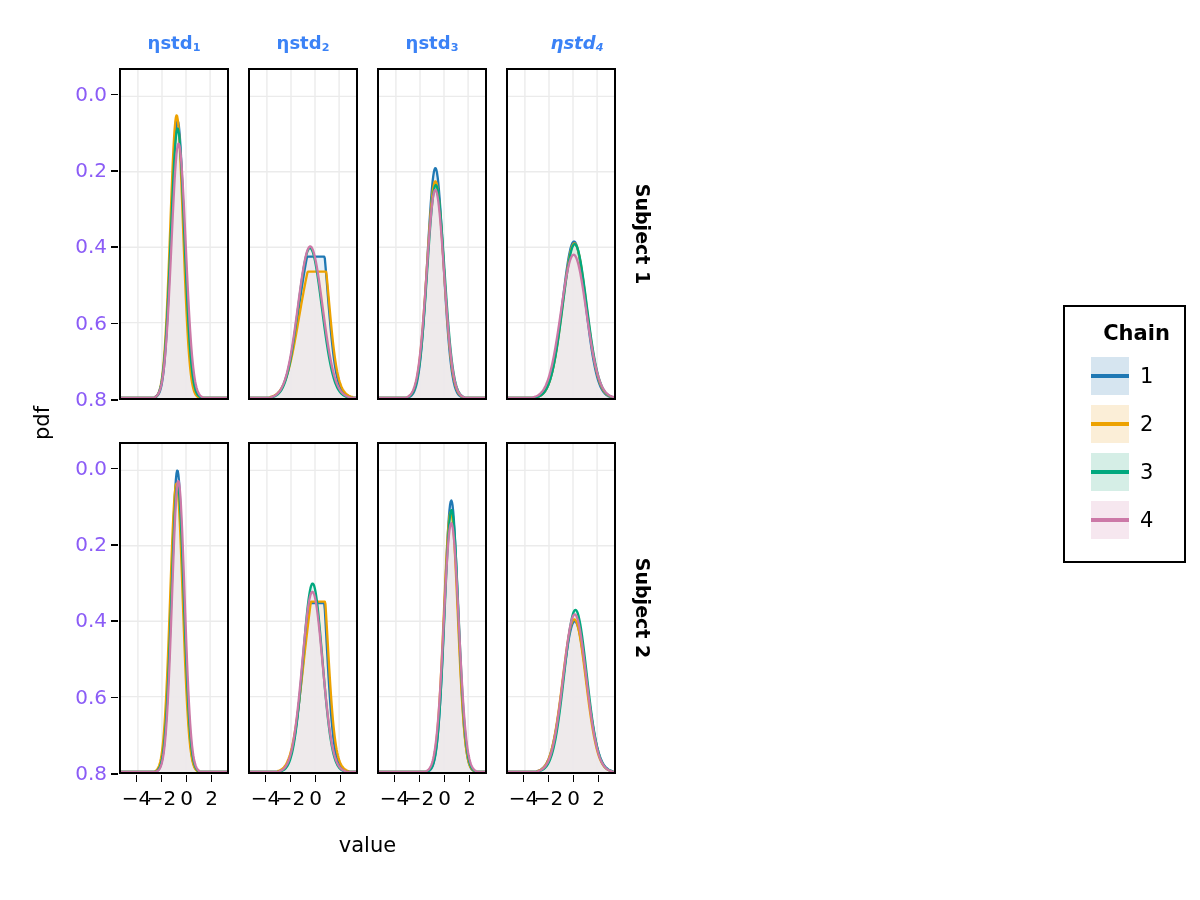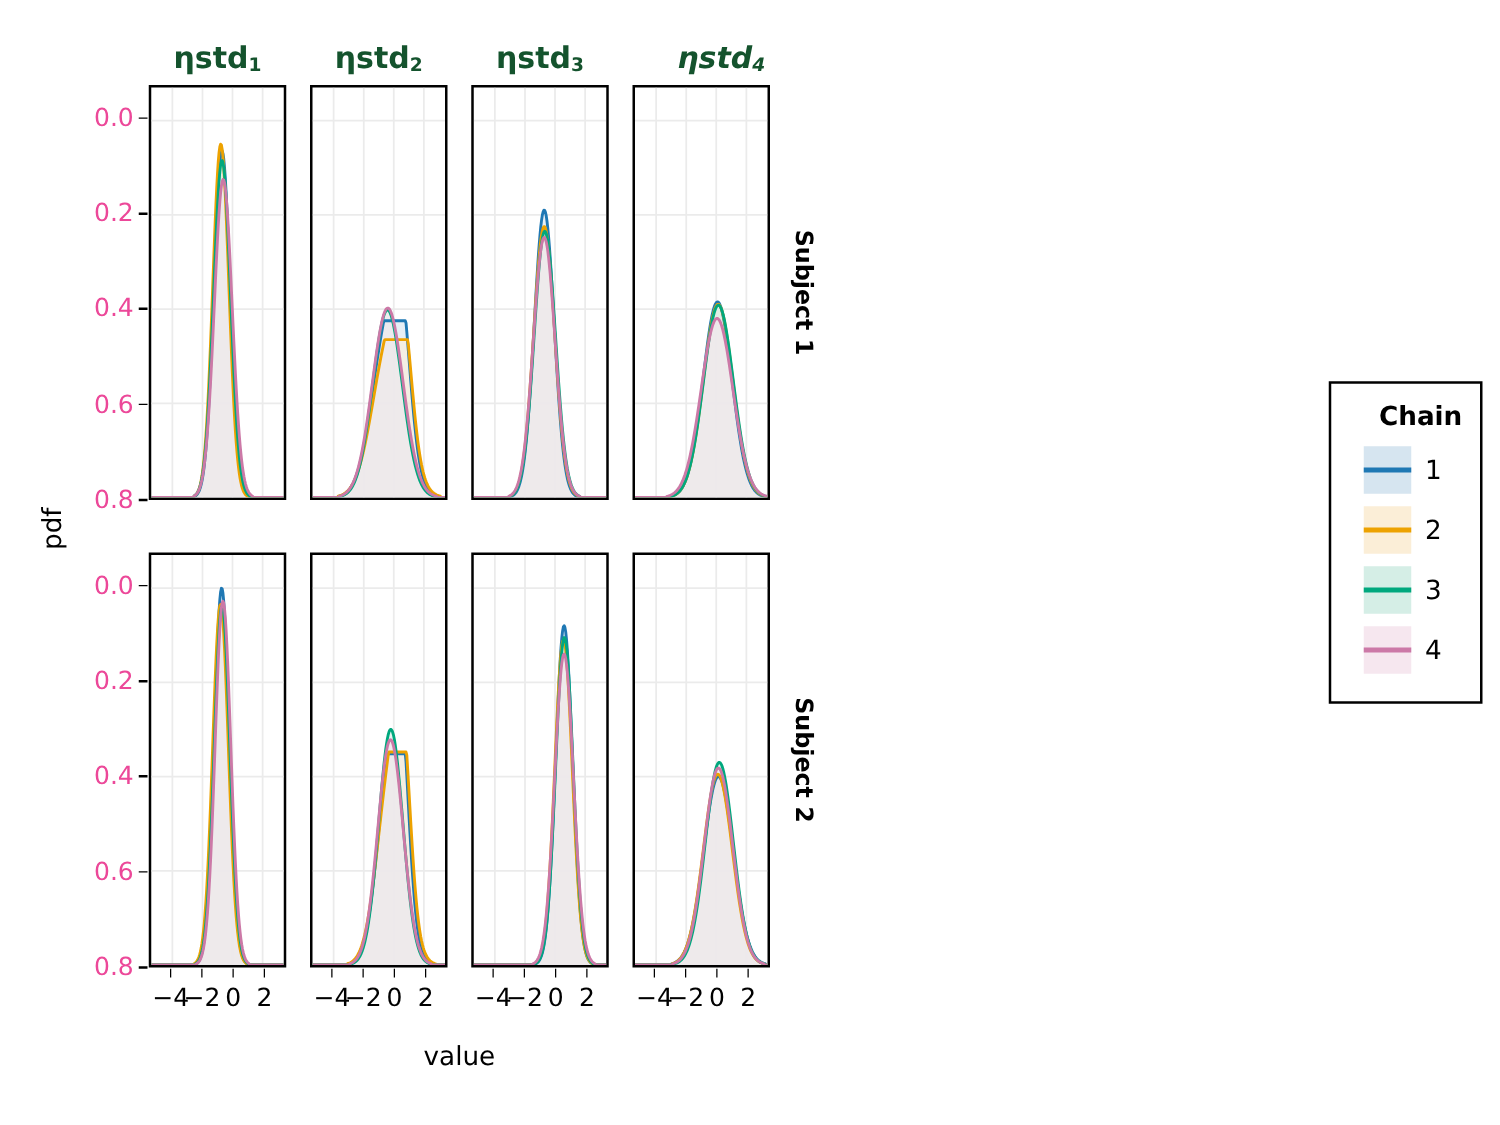--- a/index.html
+++ b/index.html
@@ -6,40 +6,40 @@
   body{
     width:1200px;height:900px;background:#ffffff;
     font-family:"DejaVu Sans","Liberation Sans",sans-serif;
     overflow:hidden;position:relative;
   }
   #root{position:absolute;inset:0;}
 
   
   .strip-top{
     position:absolute;text-align:center;
-    font-weight:bold;font-size:24px;color:#14532d;
+    font-weight:bold;font-size:18px;color:#3b82f6;
     white-space:nowrap;
   }
   .strip-right{
     position:absolute;
     font-weight:bold;font-size:19px;color:#000;
     white-space:nowrap;
     transform-origin:center center;
     display:flex;align-items:center;justify-content:center;
   }
   .panel{
     position:absolute;background:#ffffff;
     border:2px solid #000000;
     box-sizing:border-box;overflow:hidden;
   }
   .panel svg{display:block;}
 
   
   .ytick-label{
-    position:absolute;text-align:right;font-size:20px;color:#ec4899;
+    position:absolute;text-align:right;font-size:20px;color:#8b5cf6;
     white-space:nowrap;
   }
   .ytick-mark{position:absolute;background:#000;height:1.6px;width:7px;}
   .xtick-label{
     position:absolute;text-align:center;font-size:20px;color:#000;
     white-space:nowrap;
   }
   .xtick-mark{position:absolute;background:#000;width:1.6px;height:7px;}
 
   .axis-title-x{

